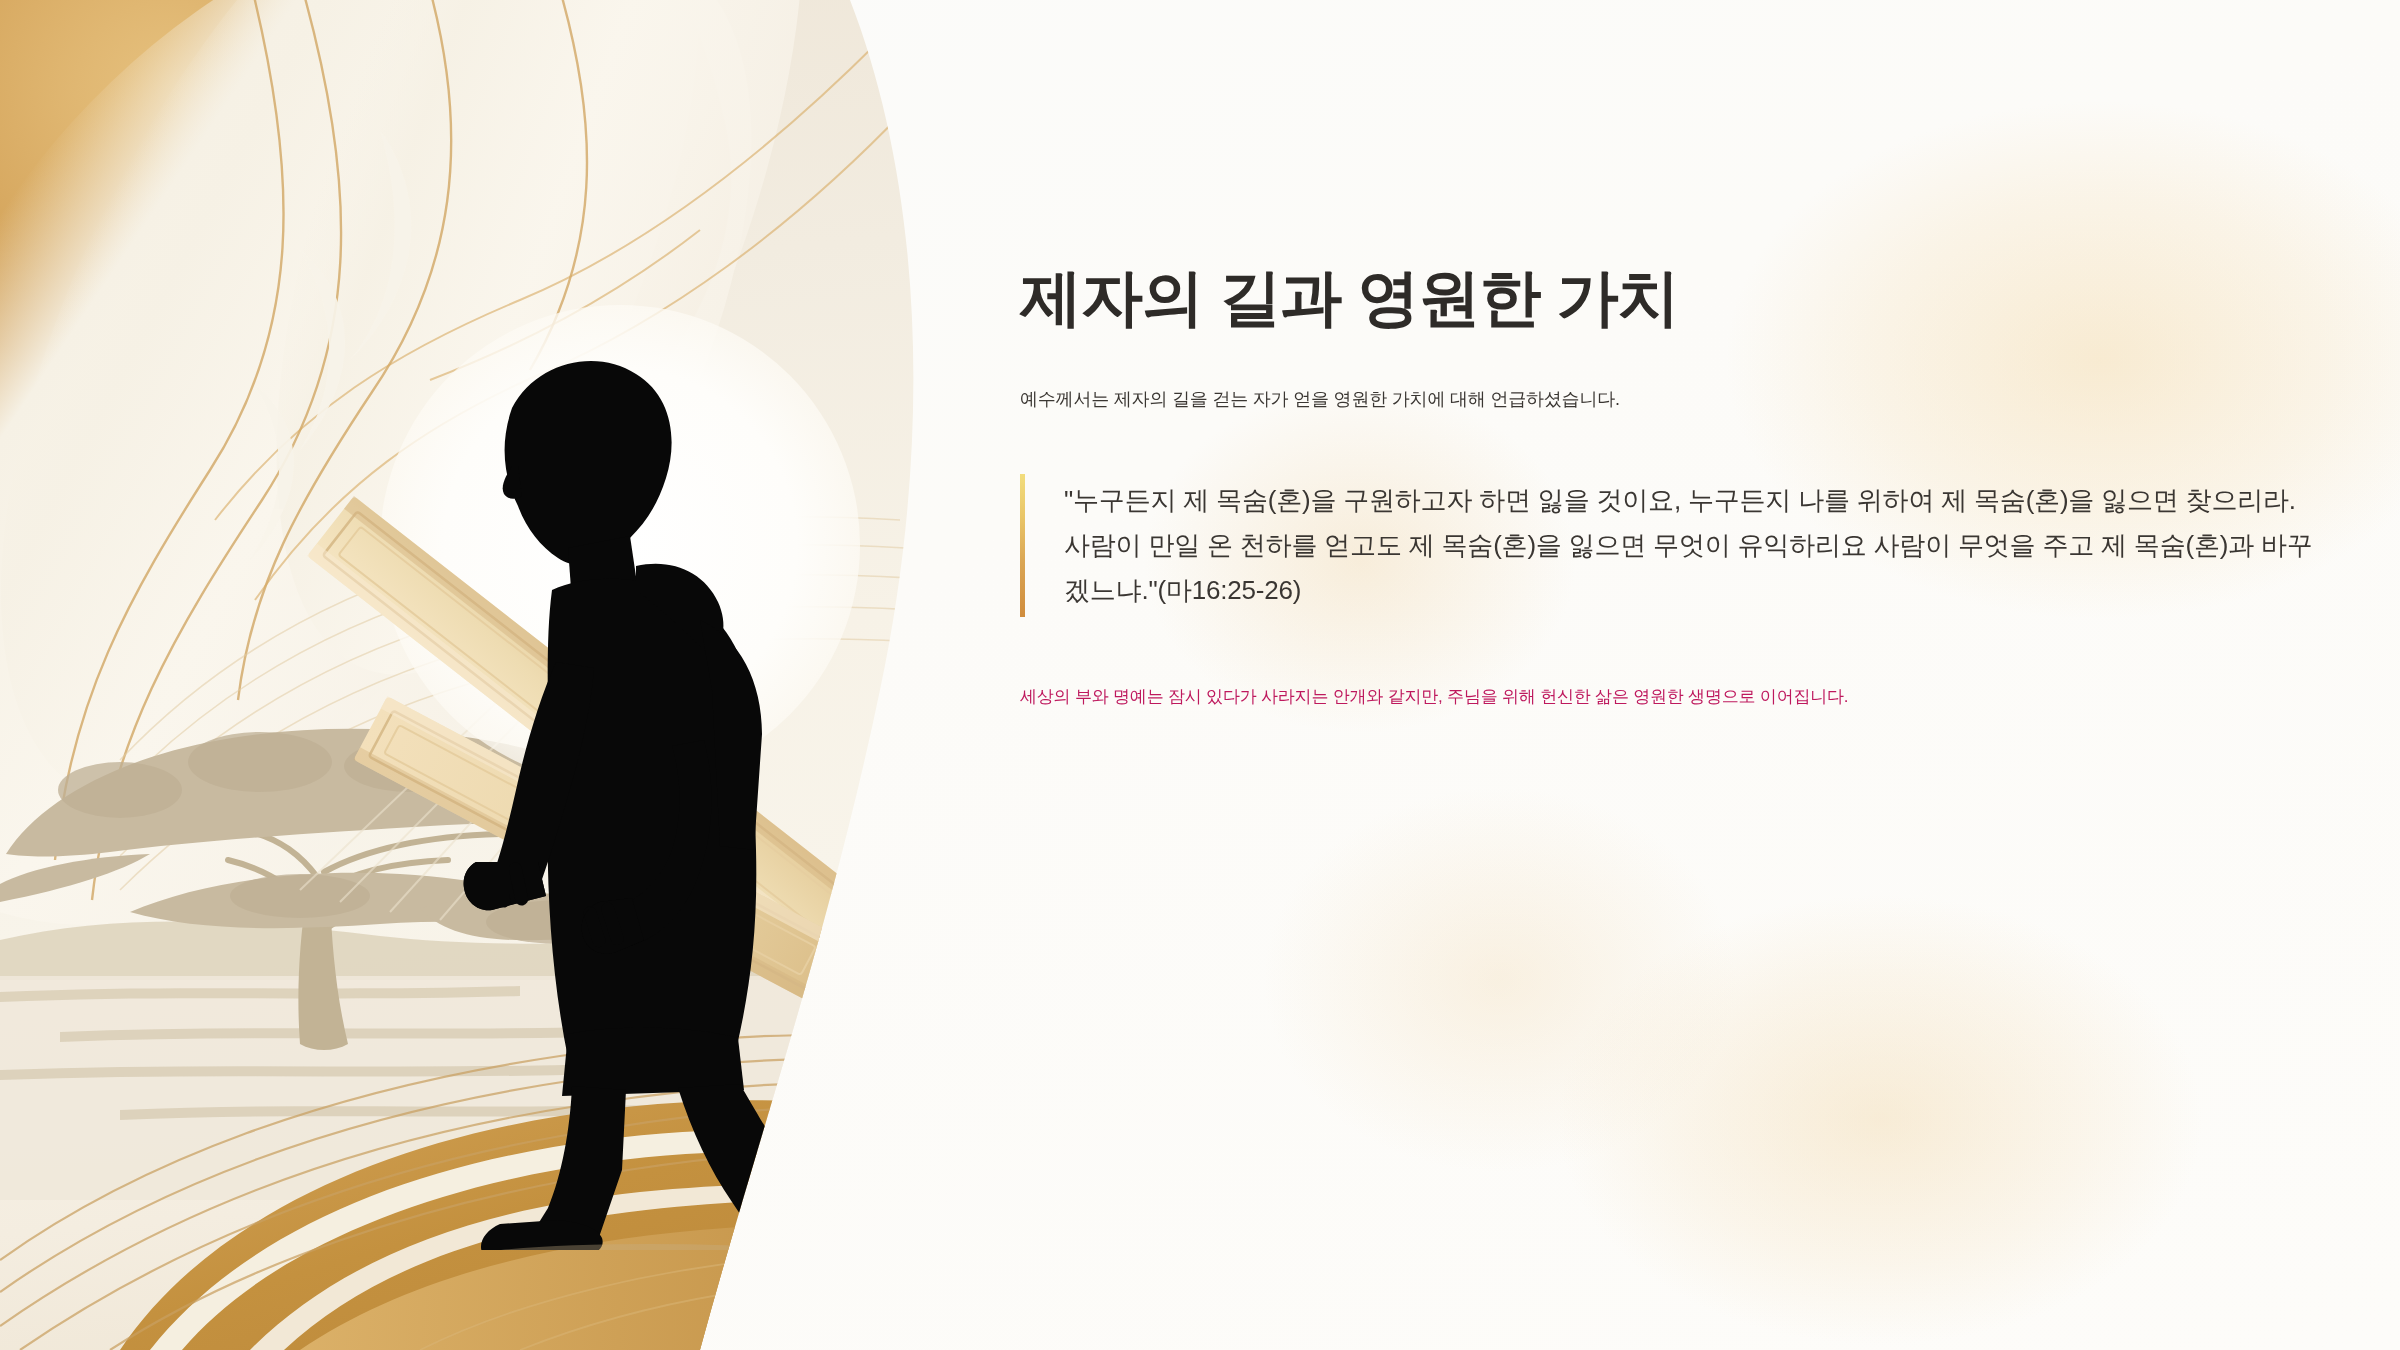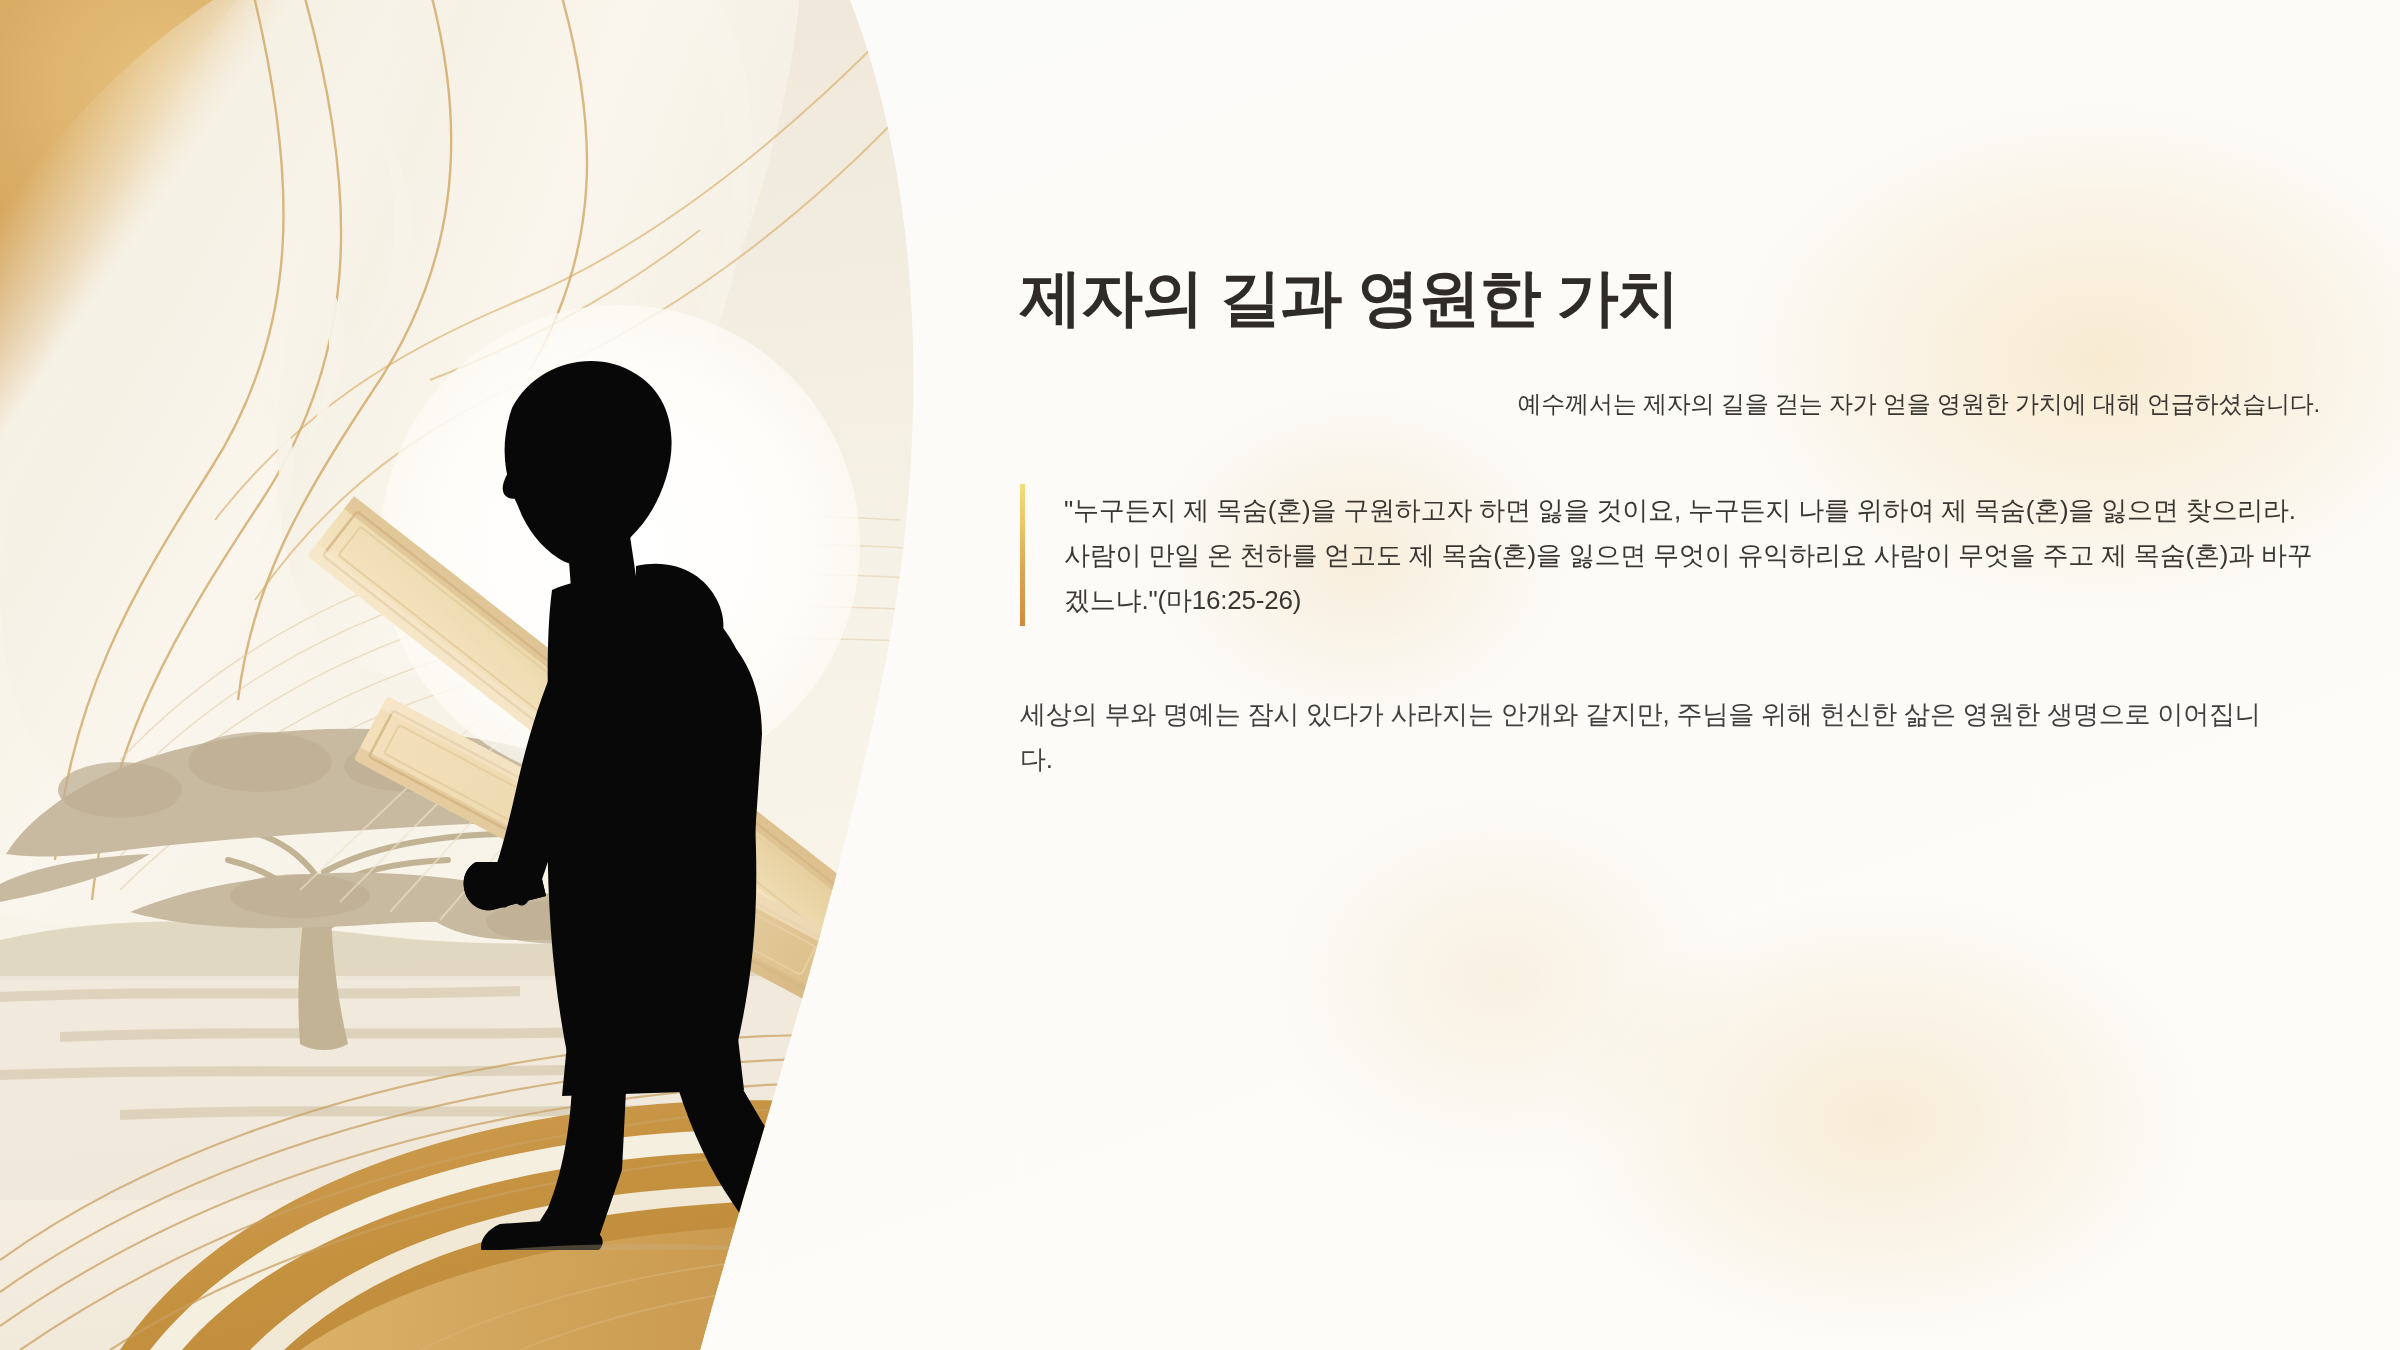--- a/index.html
+++ b/index.html
@@ -119,26 +119,25 @@
   .page-title {
     font-size: 62px;
     font-weight: 700;
     letter-spacing: -1px;
     color: #2e2b28;
     line-height: 1.15;
     margin-bottom: 52px;
   }
 
   .intro {
-    font-size: 24px;
+    font-size: 18px;
     line-height: 1.62;
     color: #3a3632;
     margin-bottom: 60px;
     letter-spacing: -0.2px;
-    text-align: right;
   }
 
   .quote {
     position: relative;
     padding: 4px 0 4px 44px;
     margin-bottom: 66px;
   }
   .quote-bar {
     position: absolute;
     left: 0; top: 0; bottom: 0;
@@ -146,23 +145,23 @@
     background: linear-gradient(180deg, #f2dd7d 0%, #e9c567 30%, #daa553 62%, #d08c3c 100%);
   }
   .quote-text {
     font-size: 26px;
     line-height: 1.72;
     color: #3a3632;
     letter-spacing: -0.2px;
   }
 
   .body-p {
-    font-size: 26px;
+    font-size: 17px;
     line-height: 1.70;
-    color: #404040;
+    color: #be185d;
     letter-spacing: -0.2px;
     margin-bottom: 42px;
     max-width: 1245px;
   }
   .body-p:last-child { margin-bottom: 0; }
 </style>
 </head>
 <body>
 
 <div class="slide">

